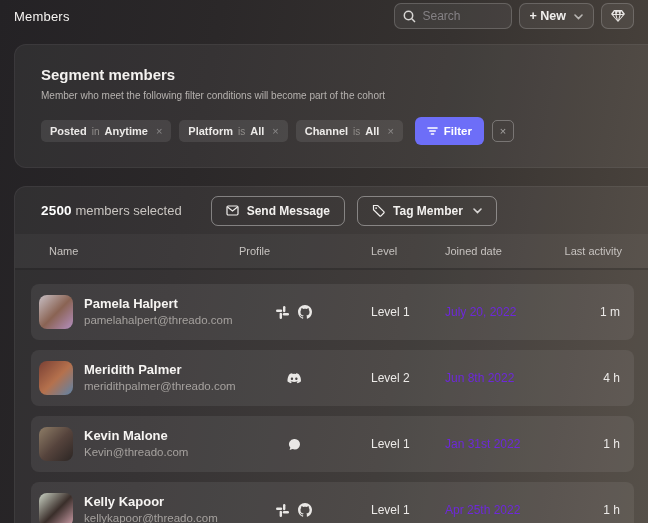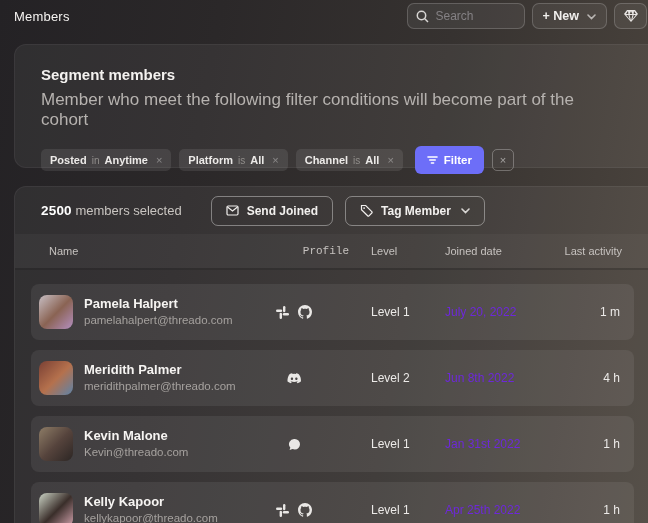--- a/index.html
+++ b/index.html
@@ -5,39 +5,39 @@
   * { margin:0; padding:0; box-sizing:border-box; }
   html,body { width:648px; height:523px; overflow:hidden; }
   body {
     font-family:"Liberation Sans","DejaVu Sans",sans-serif;
     background:linear-gradient(100deg,#242225 0%,#2b2829 30%,#363230 62%,#4d463f 100%);
     color:#f2f0ee; position:relative;
   }
   
   .topbar { position:absolute; top:0; left:0; right:0; height:32px; display:flex; align-items:center; }
   .topbar-title { font-size:13px; font-weight:normal; color:#f5f3f1; margin-left:14px; letter-spacing:.2px; }
-  .topbar-right { position:absolute; right:1px; top:3px; display:flex; gap:7px; align-items:center; }
+  .topbar-right { position:absolute; right:14px; top:3px; display:flex; gap:7px; align-items:center; }
   .tb-box {
     height:26px; background:rgba(255,255,255,.06); border:1px solid rgba(255,255,255,.18);
     border-radius:7px; display:flex; align-items:center; color:#f0eeec;
   }
   .search-box { width:118px; padding:0 8px; gap:7px; }
   .search-box input {
     background:transparent; border:none; outline:none; width:80px;
     font-family:inherit; font-size:12px; color:#e8e6e4;
   }
   .search-box input::placeholder { color:#848184; }
   .new-btn { padding:0 10px; gap:8px; font-size:12.5px; font-weight:bold; cursor:pointer; }
   .new-btn .chev { margin-top:1px; }
   .gem-btn { width:33px; justify-content:center; cursor:pointer; }
   
   .card { position:absolute; left:14px; right:0; background:rgba(255,255,255,.055); border:1px solid rgba(255,255,255,.05); border-right:none; }
   .segment-card { top:44px; height:124px; border-radius:12px 0 0 12px; padding:21px 26px; }
   .segment-title { font-size:15px; font-weight:bold; color:#f4f2f0; }
-  .segment-sub { font-size:17px; color:#b6b2af; margin-top:7px; }
+  .segment-sub { font-size:10px; color:#b6b2af; margin-top:7px; }
   .chips-row { display:flex; align-items:center; gap:8px; margin-top:16px; }
   .chip {
     display:flex; align-items:center; gap:5px; height:22px; padding:0 9px;
     background:rgba(255,255,255,.09); border-radius:5px; font-size:11px; cursor:pointer;
   }
   .chip .w { color:#eceae8; font-weight:bold; }
   .chip .op { color:#918e8b; font-size:10px; }
   .chip .x { color:rgba(255,255,255,.35); font-size:11px; margin-left:3px; cursor:pointer; }
   .filter-btn {
     display:flex; align-items:center; gap:6px; height:28px; padding:0 12px; margin-left:4px;
@@ -60,21 +60,21 @@
   }
   .ghost-btn .chev { margin-left:2px; margin-top:1px; }
   
   .grid-cols { display:grid; grid-template-columns:200px 110px 90px 120px 1fr; align-items:center; }
   .thead {
     height:36px; background:rgba(255,255,255,.035);
     border-bottom:2px solid rgba(0,0,0,.22);
     padding:0 26px 0 24px; font-size:11px; color:#c6c2bf; flex-shrink:0;
   }
   .th-name { padding-left:10px; }
-  .th-profile { text-align:right;font-family:Liberation Mono, monospace; }
+  .th-profile { text-align:left; }
   .th-level { padding-left:22px; }
   .th-joined { padding-left:6px; }
   .th-activity { text-align:right; }
   
   .tbody { padding:14px 14px 0 16px; overflow:hidden; }
   .mrow {
     height:56px; margin-bottom:10px; border-radius:8px; background:rgba(255,255,255,.07);
     padding:0 12px 0 8px; cursor:pointer;
   }
   .cell-name { display:flex; align-items:center; gap:11px; }
@@ -162,21 +162,21 @@
 <div class="card table-card">
   <div class="toolbar">
     <span class="count-line"><b>2500</b><span> members selected</span></span>
     <button class="ghost-btn">
       <span>
         <svg width="13" height="11" viewBox="0 0 13 11" fill="none" stroke="#f2f0ee" stroke-width="1.2">
           <rect x="1" y="1" width="11" height="9" rx="1.2"></rect>
             <path d="M1.5 2l5 4 5-4"></path>
         </svg>
       </span>
-      <span>Send Joined</span>
+      <span>Send Message</span>
     </button>
     <button class="ghost-btn">
       <span>
         <svg width="13" height="13" viewBox="0 0 13 13" fill="none" stroke="#f2f0ee" stroke-width="1.2">
           <path d="M1.5 1.5h4.2L11.8 7.6a1 1 0 0 1 0 1.4l-2.8 2.8a1 1 0 0 1-1.4 0L1.5 5.7V1.5z"></path>
           <circle cx="4.1" cy="4.1" r=".9" fill="#f2f0ee" stroke="none"></circle>
         </svg>
       </span>
       <span>Tag Member</span>
       <span class="chev">

